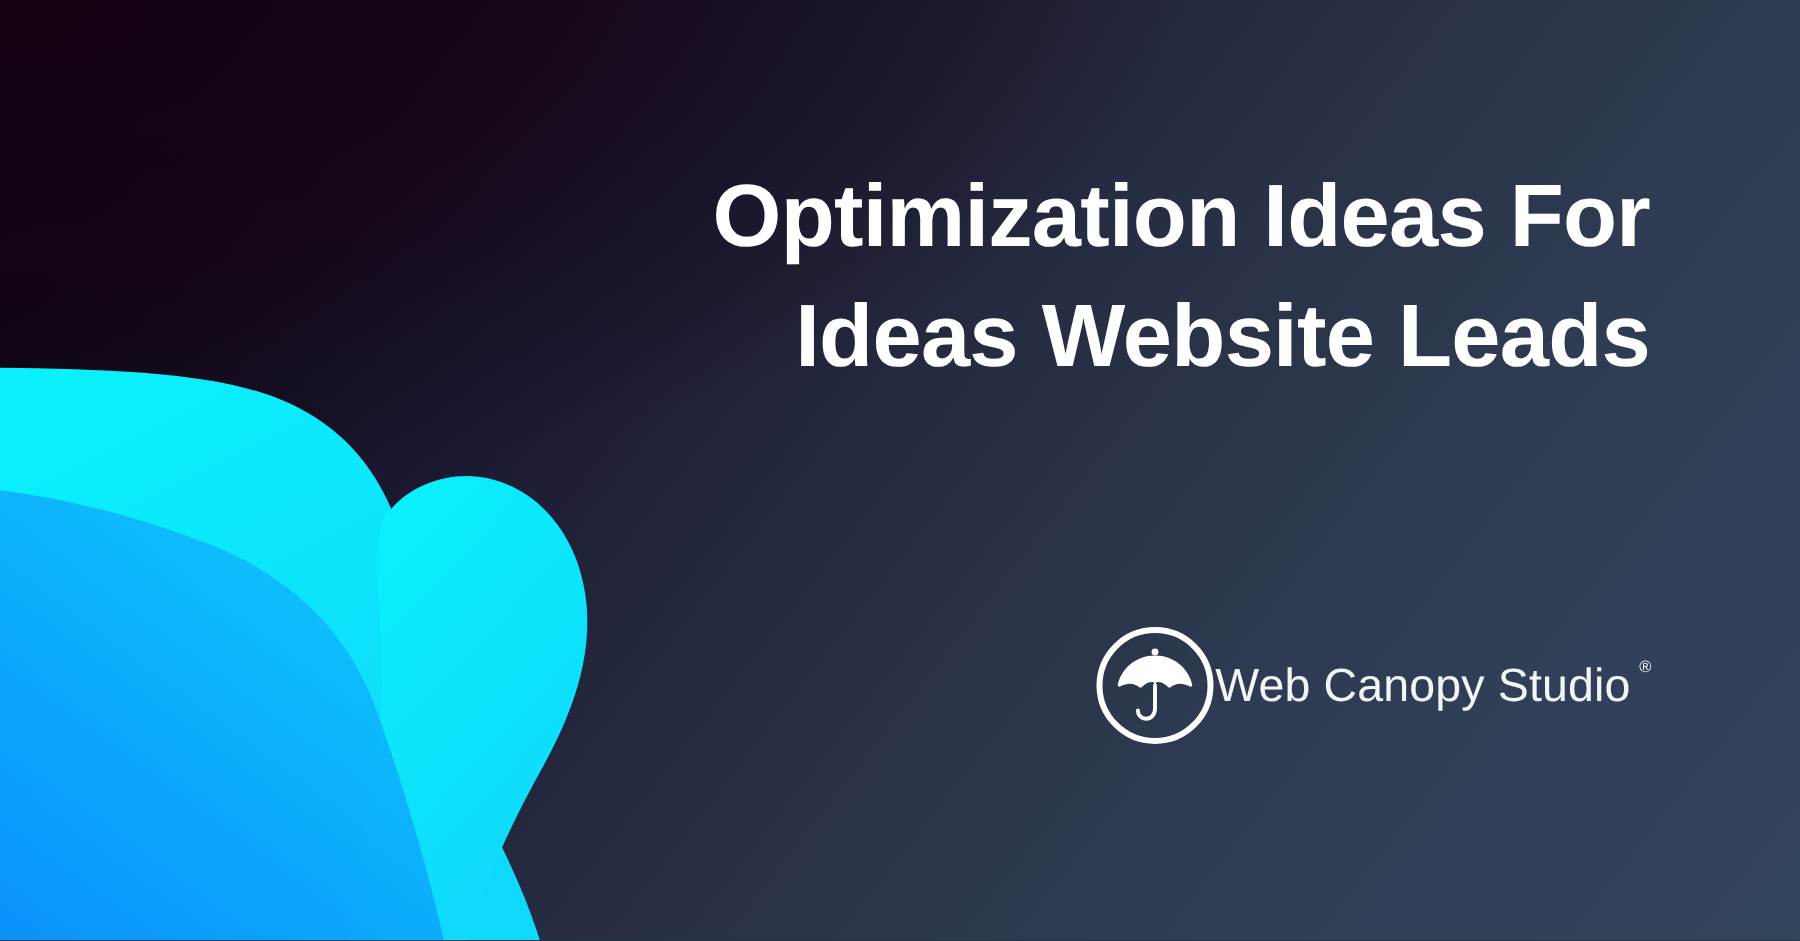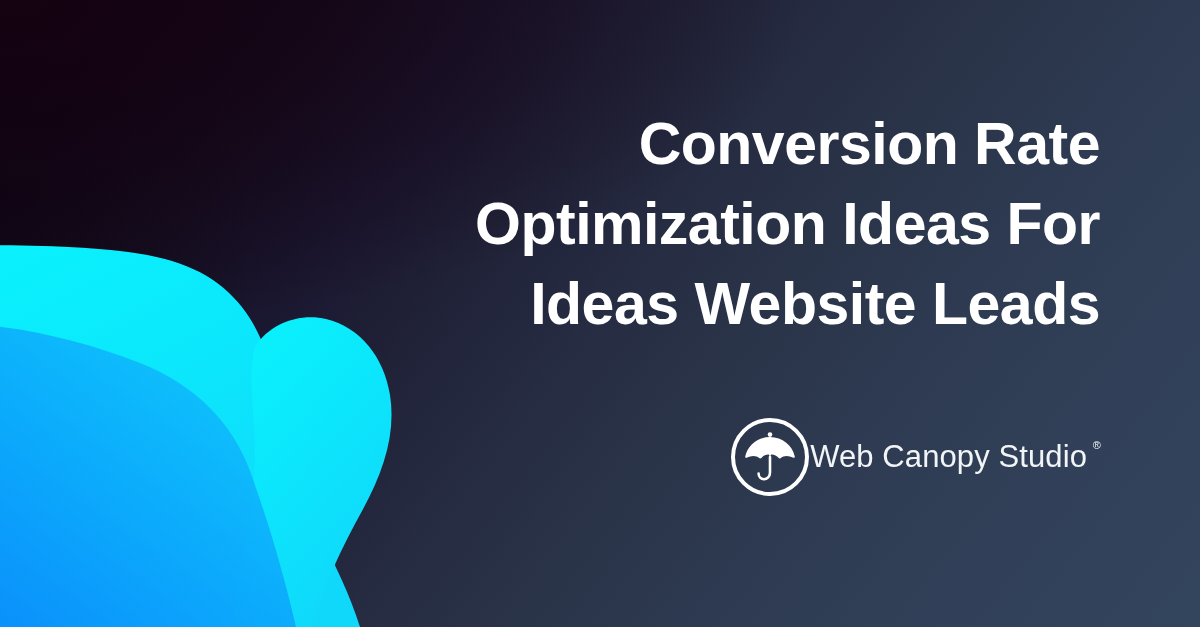--- a/index.html
+++ b/index.html
@@ -146,21 +146,20 @@
         <path fill="url(#gradBlue)" opacity="0.88" d="M -60 96
                  C 10 96, 78 112, 140 136
                  C 196 158, 232 196, 250 244
                  C 266 288, 282 340, 296 400
                  L -60 400 Z"></path>
       </g>
     </svg>
   </div>
 
   <div class="headline">
-    <span class="hl-line">Conversion Rate</span>
     <span class="hl-line">Optimization Ideas For</span>
     <span class="hl-line">Ideas Website Leads</span>
   </div>
 
   <div class="logo-lockup">
     <span class="logo-mark">
       <svg viewBox="0 0 80 80" xmlns="http://www.w3.org/2000/svg" aria-hidden="true">
         <circle cx="40" cy="40" r="37" fill="none" stroke="#ffffff" stroke-width="4"></circle>
 
         <path fill="#ffffff" d="M 40 20

